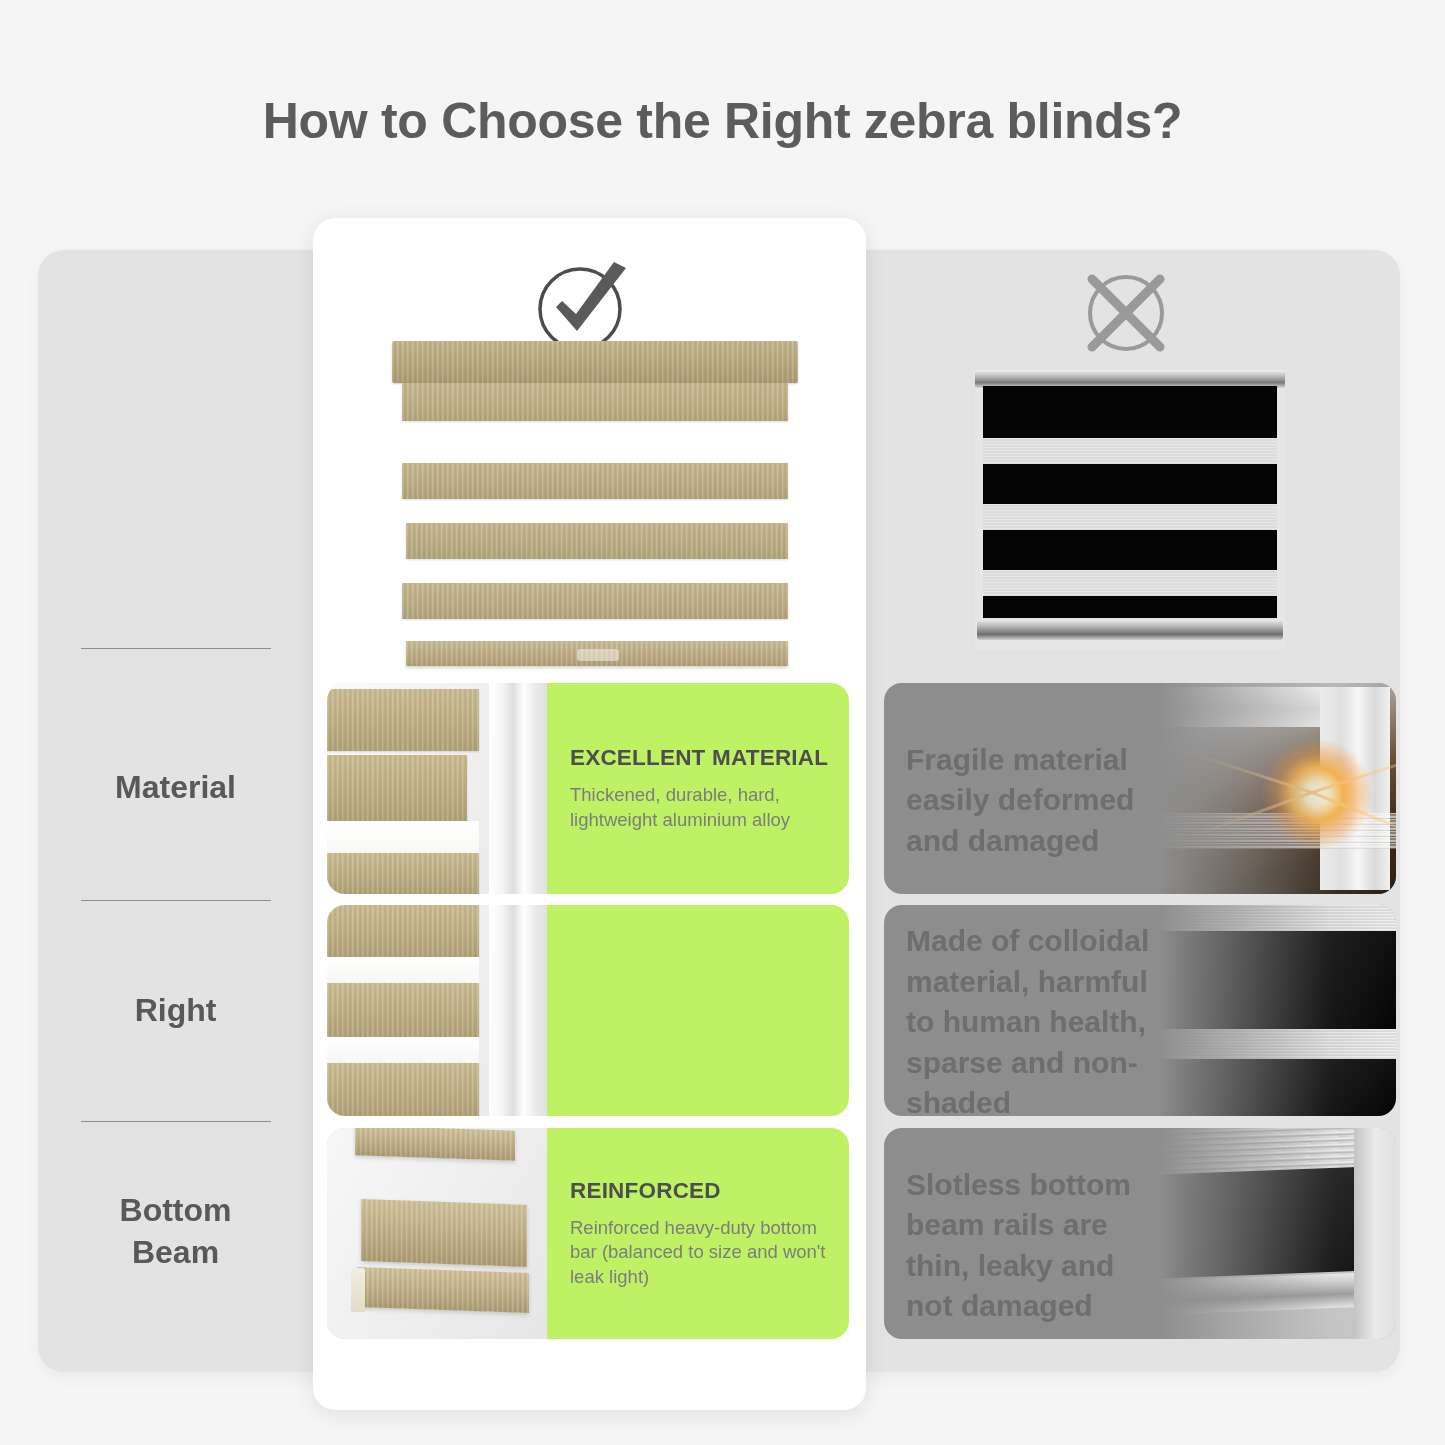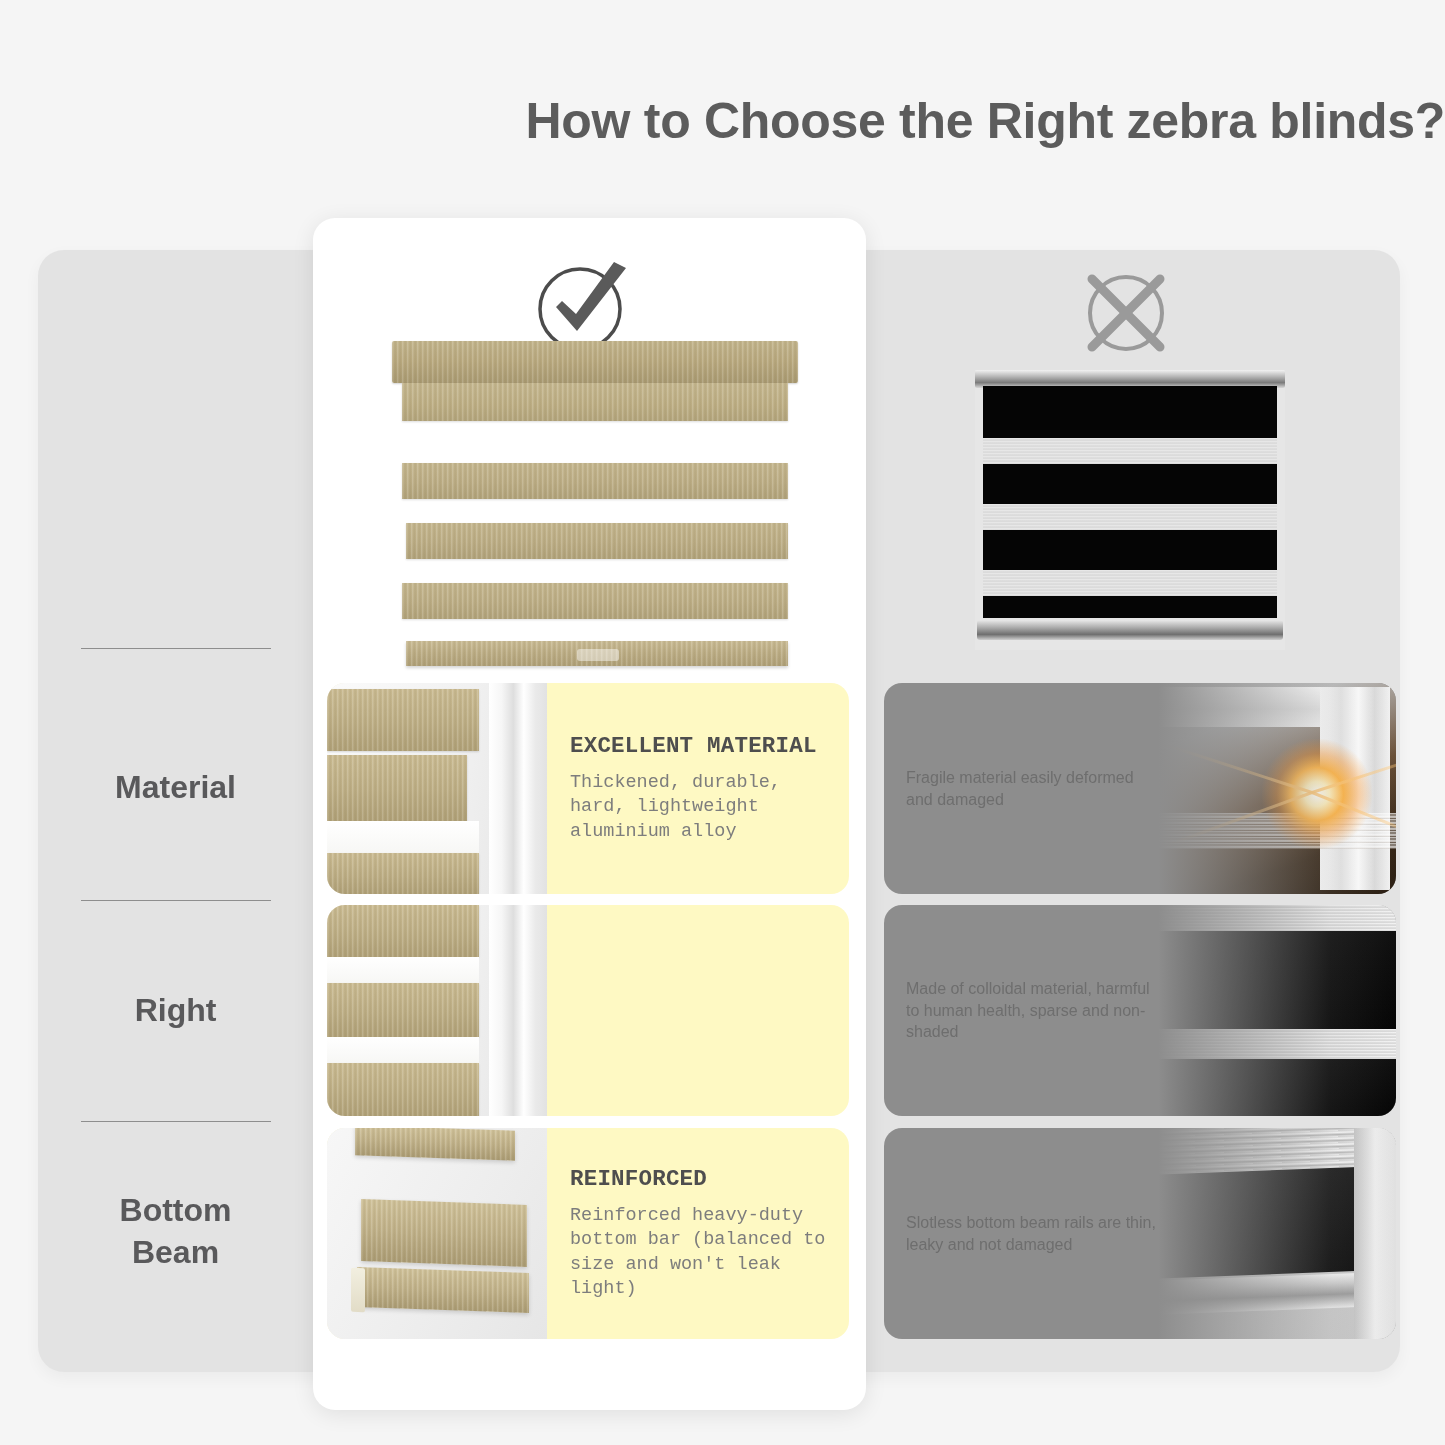--- a/index.html
+++ b/index.html
@@ -14,21 +14,21 @@
     overflow: hidden;
     position: relative;
   }
 
   
   .page-title {
     position: absolute;
     top: 92px;
     left: 0;
     width: 1445px;
-    text-align: right;
+    text-align: center;
     font-size: 50px;
     font-weight: bold;
     color: #5c5c5c;
     letter-spacing: -0.3px;
   }
 
   
   .panel-bg {
     position: absolute;
     left: 38px;
@@ -208,24 +208,23 @@
     width: 306px; height: 20px;
     background: linear-gradient(180deg,#e9e9e9 0%, #a8a8a8 40%, #6f6f6f 72%, #cfcfcf 100%);
     border-radius: 3px;
   }
 
   
   .feat-card {
     position: absolute;
     left: 327px;
     width: 522px;
-    background: #fef9c3;
+    background: #bef264;
     border-radius: 18px;
     overflow: hidden;
-    font-family: Liberation Mono, monospace;
   }
   .feat-card.f0 { top: 683px;  height: 211px; }
   .feat-card.f1 { top: 905px;  height: 211px; }
   .feat-card.f2 { top: 1128px; height: 211px; }
 
   .feat-thumb {
     position: absolute;
     left: 0; top: 0;
     width: 220px;
     height: 211px;
@@ -299,27 +298,27 @@
     overflow: hidden;
     background: #8d8d8d;
   }
   .bad-card.b0 { top: 683px;  height: 211px; }
   .bad-card.b1 { top: 905px;  height: 211px; }
   .bad-card.b2 { top: 1128px; height: 211px; }
 
   .bad-text {
     position: absolute;
     left: 22px;
-    top: 0;
+    top: 12px;
     width: 256px;
     height: 100%;
     display: flex;
     align-items: center;
-    font-size: 16px;
-    font-weight: normal;
+    font-size: 30px;
+    font-weight: bold;
     color: #6e6e6e;
     line-height: 1.35;
     z-index: 3;
   }
   .bad-photo {
     position: absolute;
     right: 0; top: 0;
     width: 330px; height: 100%;
     overflow: hidden;
   }

